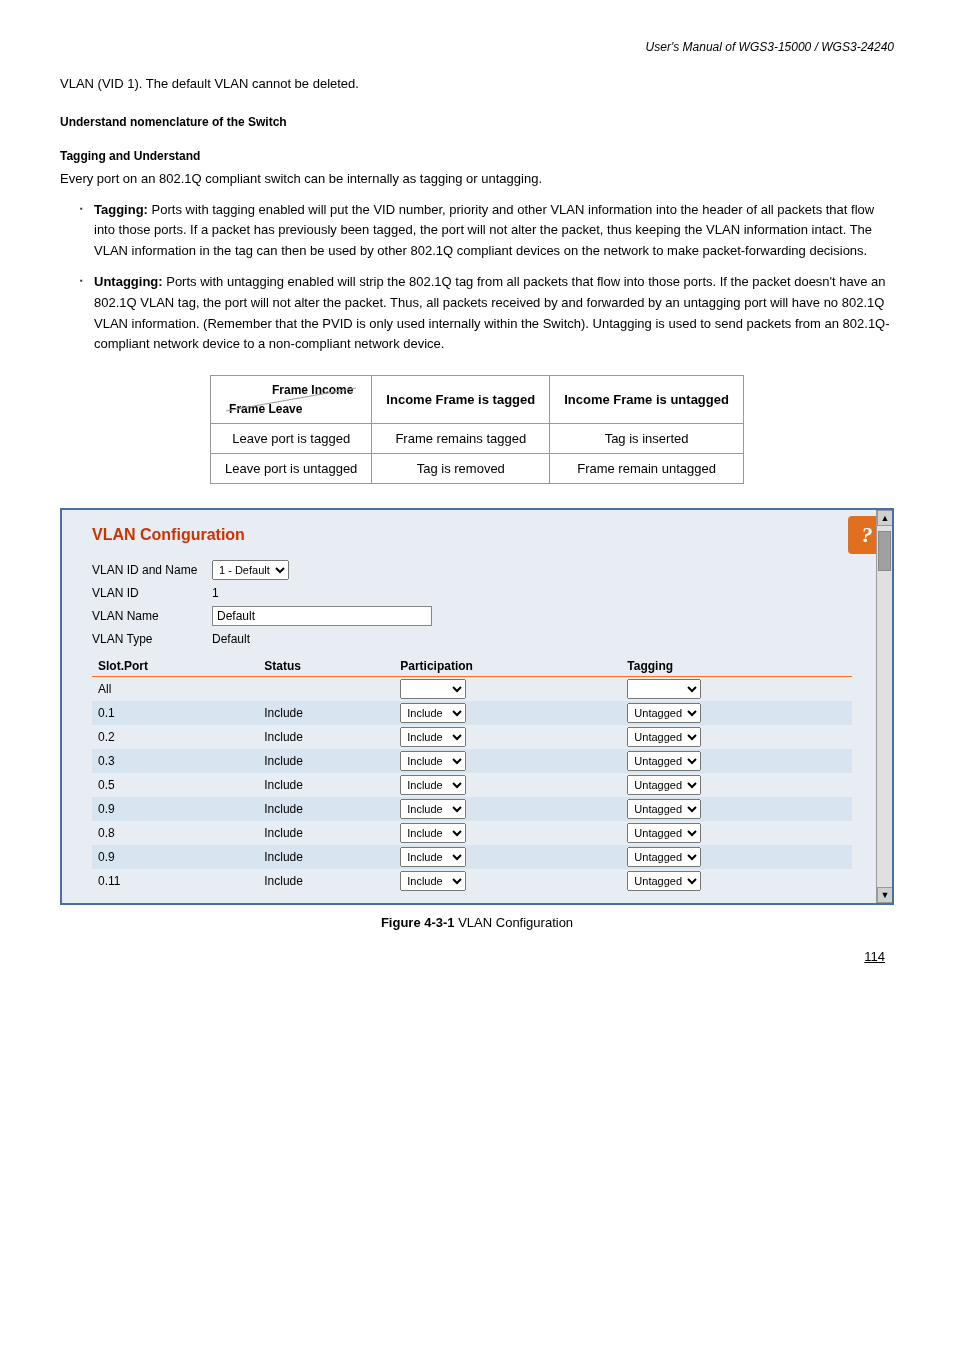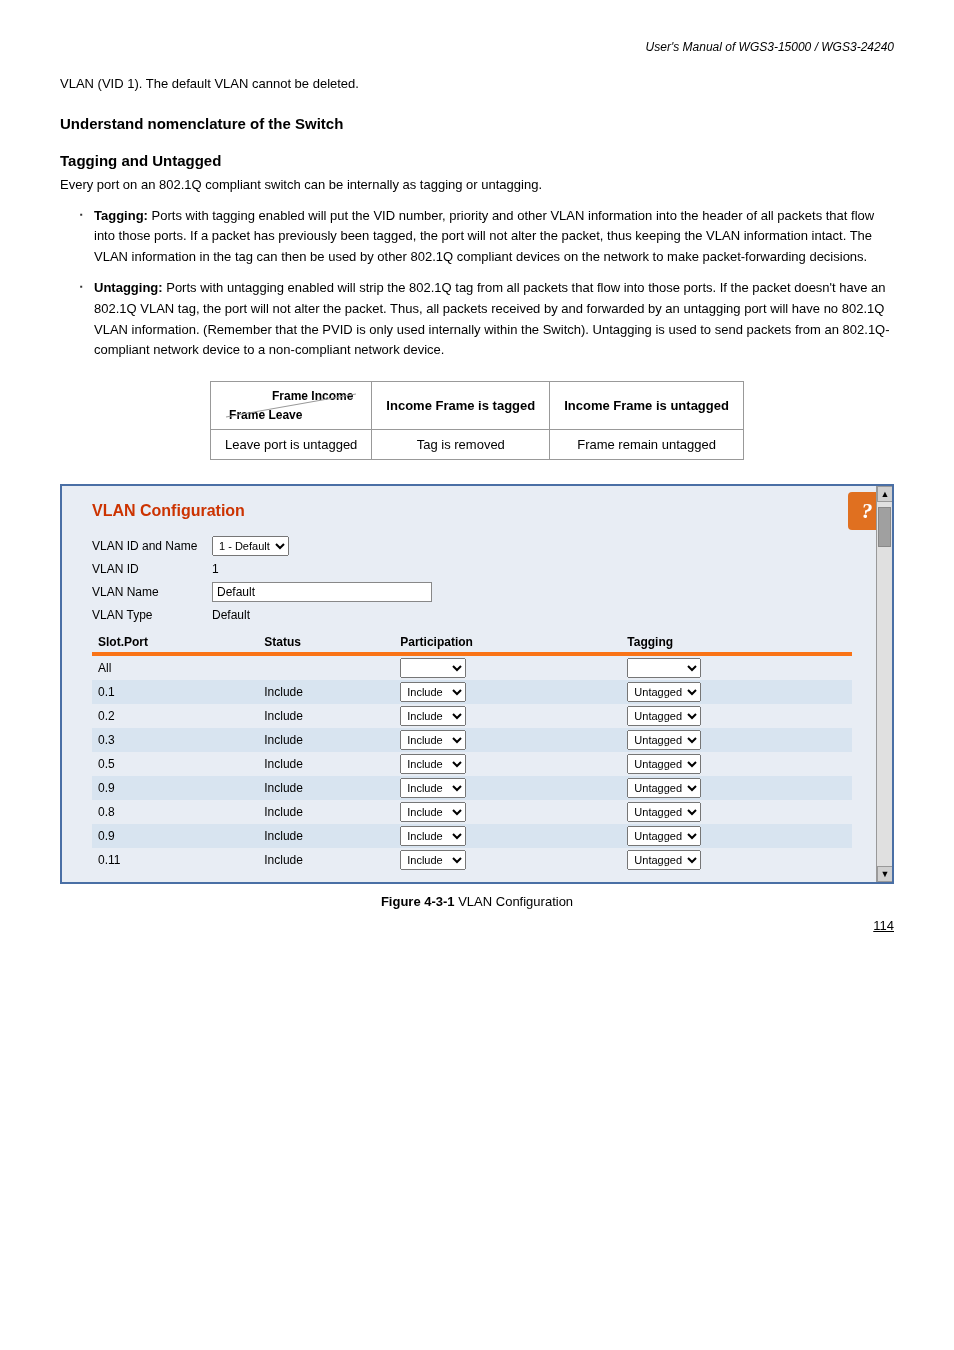--- a/index.html
+++ b/index.html
@@ -22,21 +22,21 @@
       font-size: 12px;
       margin-bottom: 20px;
     }
     .body-text {
       font-size: 13px;
       line-height: 1.6;
       margin-bottom: 10px;
     }
     .section-title {
       font-weight: bold;
-      font-size: 15px;
+      font-size: 12px;
       margin-bottom: 6px;
       margin-top: 20px;
     }
     .bullet-item {
       display: flex;
       margin-bottom: 10px;
       padding-left: 20px;
     }
     .bullet-dot {
       min-width: 14px;
@@ -197,59 +197,59 @@
     .port-table {
       border-collapse: collapse;
       width: 100%;
       font-size: 12px;
     }
     .port-table th {
       font-weight: bold;
       font-size: 12px;
       padding: 3px 6px;
       text-align: left;
-      border-bottom: 4px solid #f97316;
+      border-bottom: 1px solid #f97316;
     }
     .port-table td {
       padding: 2px 6px;
       font-size: 12px;
       border: none;
     }
     .port-table tr:nth-child(odd) td { background: #e8edf4; }
     .port-table tr:nth-child(even) td { background: #d8e4f0; }
     .port-table .all-row td { background: #d0d8e8; }
 
     .figure-caption {
       text-align: center;
       font-size: 13px;
       margin-top: 10px;
-      margin-bottom: 8px;
+      margin-bottom: 18px;
     }
     .page-num {
       position: absolute;
       bottom: 24px;
-      right: 60px;
+      right: 69px;
       font-size: 13px;
       text-decoration: underline;
     }
   </style>
 </head>
 <body>
 
 <div class="page">
 
   <div class="header-right">
     <span>User's Manual of WGS3-15000 / WGS3-24240</span>
   </div>
 
   <p class="body-text">VLAN (VID 1). The default VLAN cannot be deleted.</p>
 
   <p class="section-title">Understand nomenclature of the Switch</p>
 
-  <p class="section-title">Tagging and Untagged</p>
+  <p class="section-title">Tagging and Understand</p>
 
   <p class="body-text">Every port on an 802.1Q compliant switch can be internally as tagging or untagging.</p>
 
   <div class="bullet-item">
     <div class="bullet-dot">▪</div>
     <div class="bullet-text">
       <b>Tagging:</b>
       <span> Ports with tagging enabled will put the VID number, priority and other VLAN information into the header of all packets that flow into those ports. If a packet has previously been tagged, the port will not alter the packet, thus keeping the VLAN information intact. The VLAN information in the tag can then be used by other 802.1Q compliant devices on the network to make packet-forwarding decisions.</span>
     </div>
   </div>
@@ -276,20 +276,25 @@
           <th>
             Income Frame is <b>tagged</b>
           </th>
           <th>
             Income Frame is <b>untagged</b>
           </th>
         </tr>
       </thead>
       <tbody>
         <tr>
+          <td>Leave port is tagged</td>
+          <td>Frame remains tagged</td>
+          <td>Tag is inserted</td>
+        </tr>
+        <tr>
           <td>Leave port is untagged</td>
           <td>Tag is removed</td>
           <td>Frame remain untagged</td>
         </tr>
       </tbody>
     </table>
   </div>
 
   <div class="vlan-box">
     <div class="vlan-box-inner">

